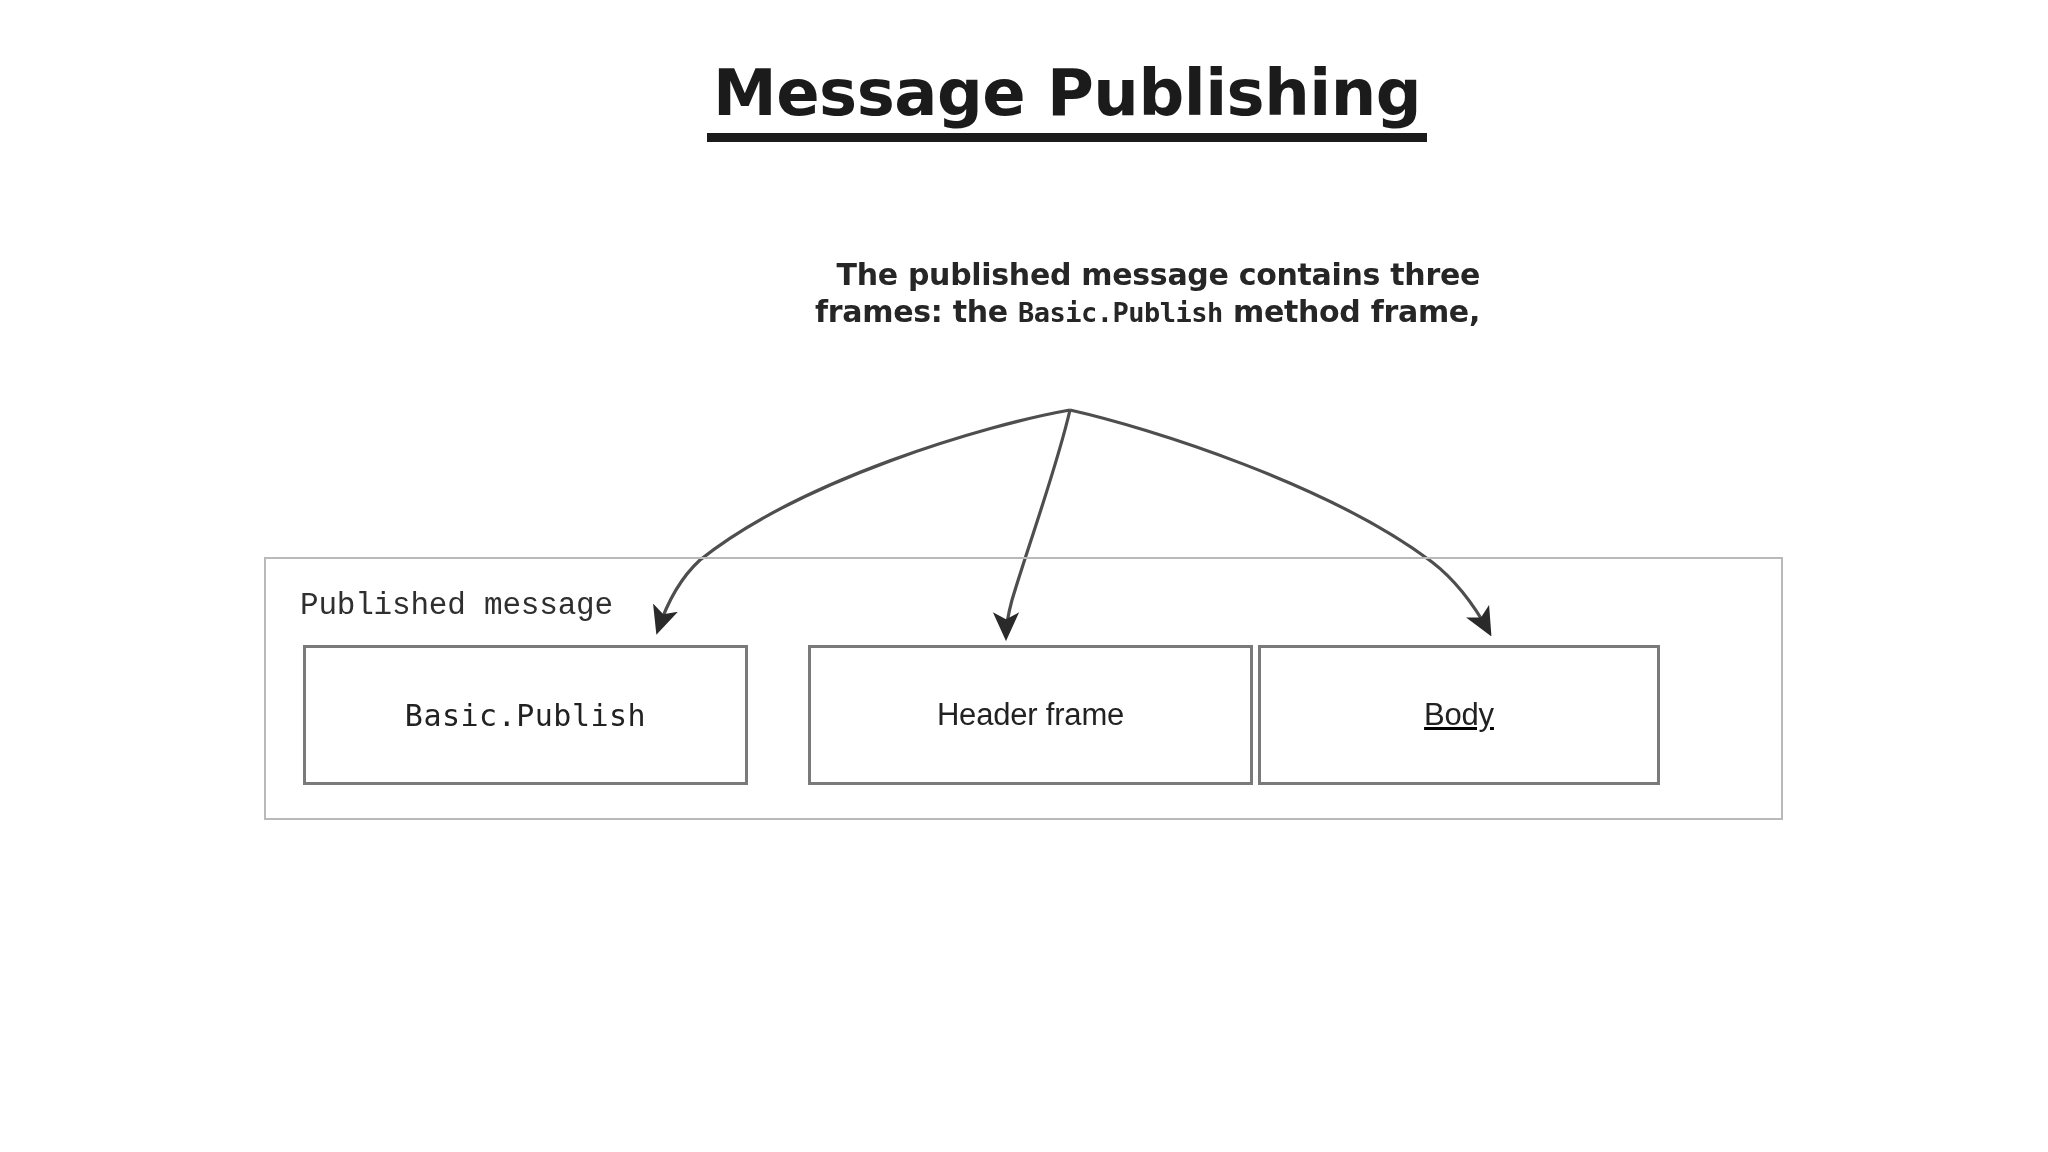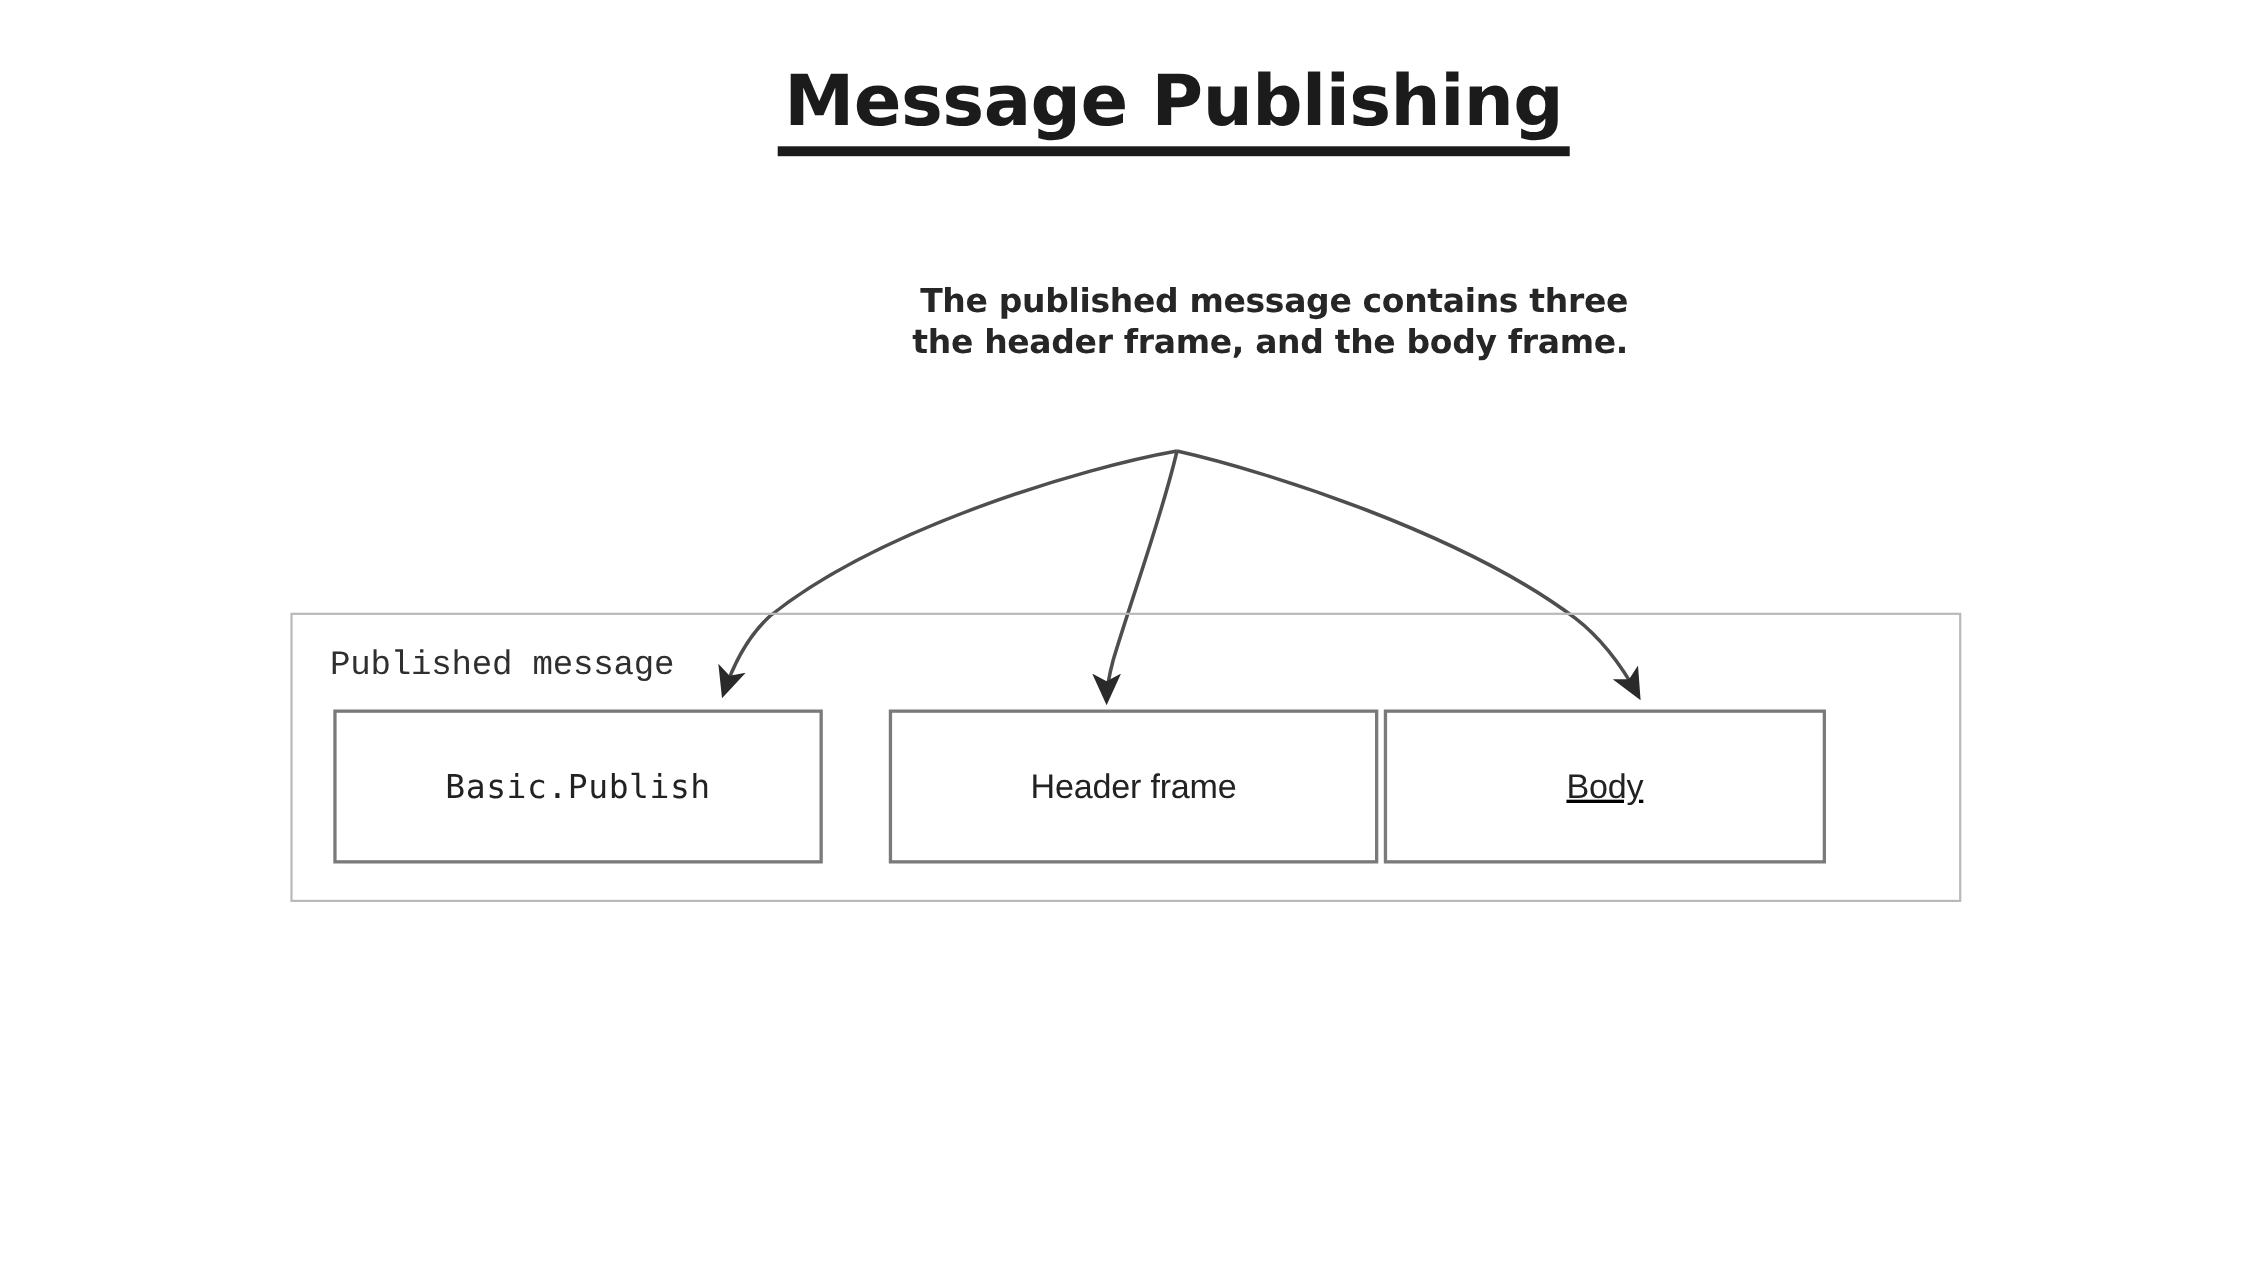--- a/index.html
+++ b/index.html
@@ -120,21 +120,21 @@
 </style>
 </head>
 <body>
 
 <div id="slide-title">
   <span class="title-text">Message Publishing</span>
 </div>
 
 <div id="caption">
   <div>The published message contains three</div>
-  <div>the header frame, and the body frame.</div>
+  <div><span>frames: the </span><span class="mono">Basic.Publish</span><span> method frame,</span></div>
 </div>
 
 <svg id="arrows" viewBox="0 0 2048 1152" width="2048" height="1152" xmlns="http://www.w3.org/2000/svg">
   <defs>
     <marker id="ah-left" markerWidth="9" markerHeight="9" refX="7.4" refY="4.5" orient="auto" markerUnits="strokeWidth">
       <path d="M0,0.4 L9,4.5 L0,8.6 L2.2,4.5 Z" fill="#2a2a2a"></path>
     </marker>
     <marker id="ah-mid" markerWidth="9" markerHeight="9" refX="7.4" refY="4.5" orient="auto" markerUnits="strokeWidth">
       <path d="M0,0.4 L9,4.5 L0,8.6 L2.2,4.5 Z" fill="#2a2a2a"></path>
     </marker>

